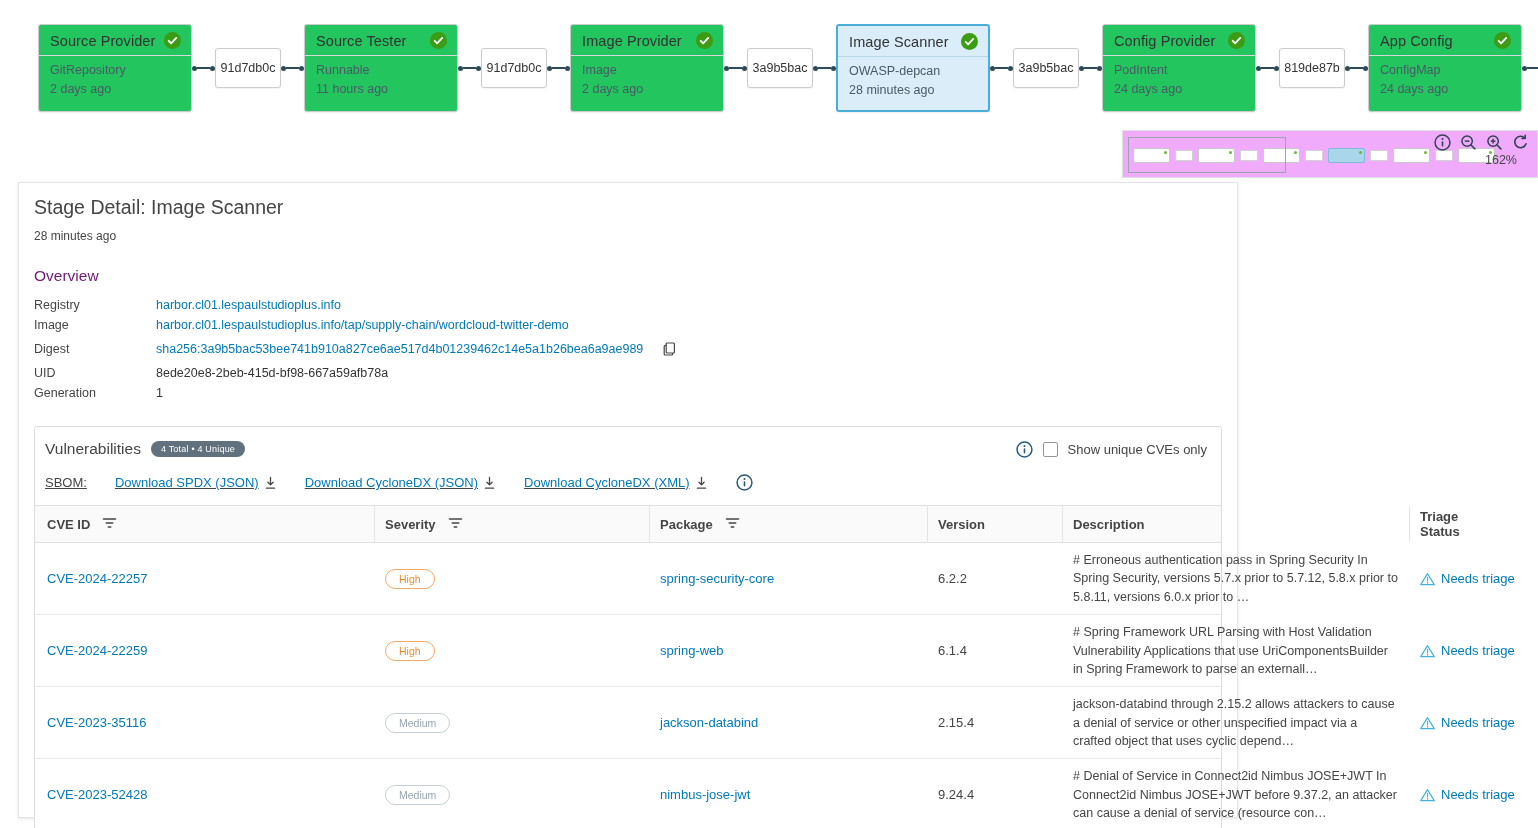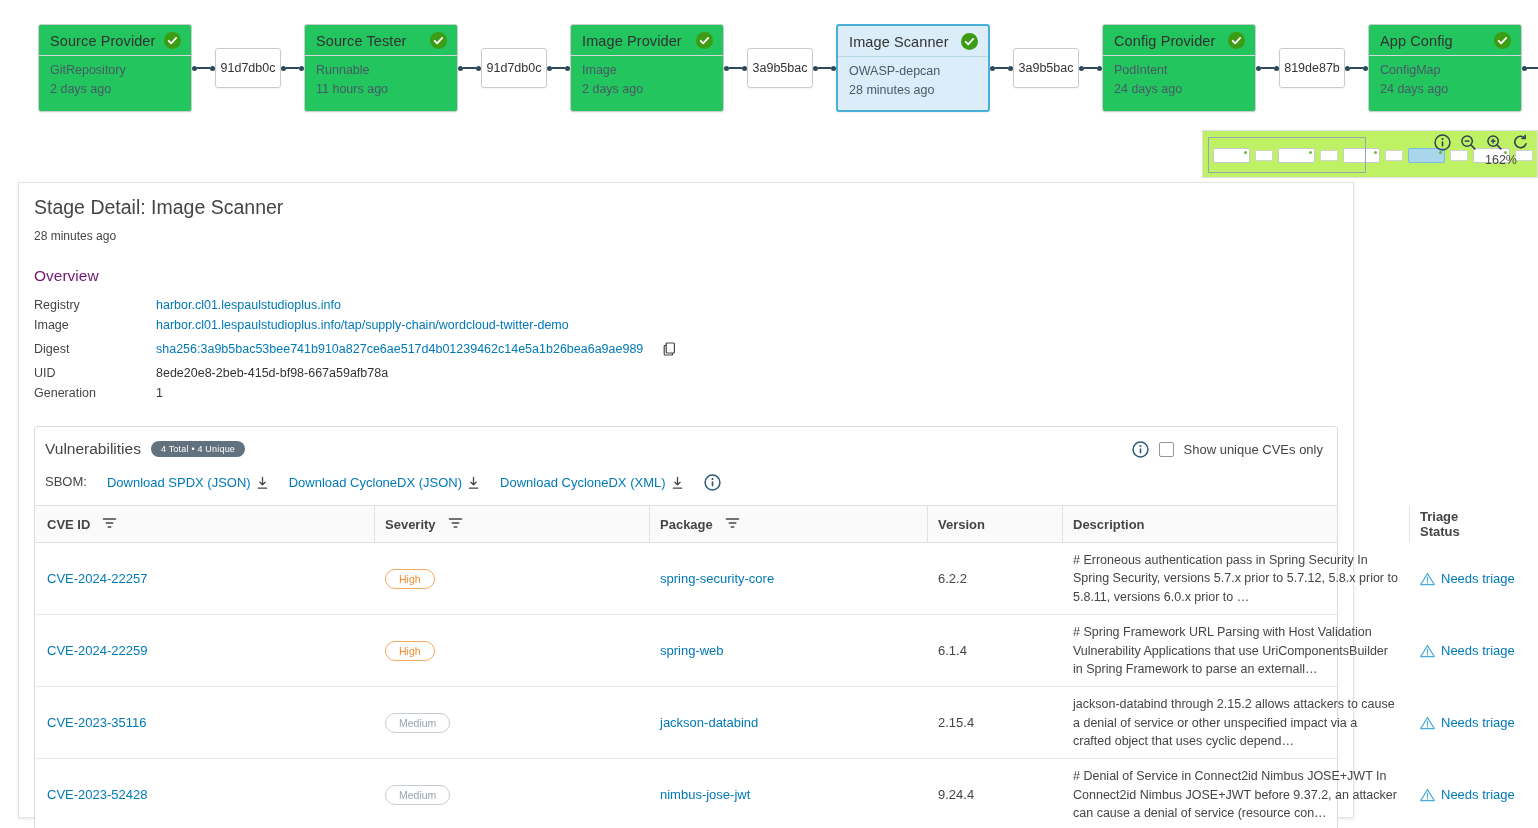--- a/index.html
+++ b/index.html
@@ -23,39 +23,39 @@
   .conn .dot { width:5px; height:5px; border-radius:50%; background:#2e4a5a; flex:none; }
   .conn .line { flex:1; height:2px; background:#2e4a5a; }
   .artifact-chip { width:66px; height:40px; background:#fff; border:1px solid #ccc;
     border-radius:3px; display:flex; align-items:center; justify-content:center;
     font-size:12.5px; color:#333; flex:none; box-shadow:0 1px 2px rgba(0,0,0,.05); }
   .conn.tail { width:18px; }
 
   .check-badge { width:17px; height:17px; flex:none; }
 
   
-  .minimap { position:absolute; right:0; top:130px; width:336px; height:48px;
-    border:1px solid #e0e0e0; background:#bef264; }
+  .minimap { position:absolute; right:0; top:130px; width:416px; height:48px;
+    border:1px solid #e0e0e0; background:#f0abfc; }
   .mini-row { position:absolute; left:10px; top:17px; display:flex; gap:5px; align-items:center; }
   .mini-stage { width:37px; height:15px; border:1px solid #c9c9c9; border-radius:2px;
     position:relative; background:#fff; }
   .mini-stage::after { content:""; position:absolute; right:2px; top:2px; width:3px;
     height:3px; border-radius:50%; background:#6fb53c; }
   .mini-stage.sel { background:#a9d6ea; border-color:#7bbcd9; }
   .mini-chip { width:18px; height:11px; border:1px solid #d2d2d2; border-radius:1px; background:#fff; }
   .mini-viewport { position:absolute; left:5px; top:6px; width:158px; height:36px;
     border:1px solid #9aa5ad; }
   .mini-controls { position:absolute; right:8px; top:3px; display:flex; flex-direction:column;
     align-items:flex-end; }
   .mini-icons { display:flex; gap:9px; align-items:center; }
   .mini-icons svg { display:block; }
   .zoom-pct { font-size:12.5px; color:#454545; margin-top:2px; margin-right:12px; }
 
   
-  .panel { position:absolute; left:18px; top:182px; width:1336px; height:636px;
+  .panel { position:absolute; left:18px; top:182px; width:1220px; height:636px;
     background:#fff; border:1px solid #e4e4e4; box-shadow:0 1px 3px rgba(0,0,0,.10);
     padding:13px 0 0 15px; }
   .panel-title { font-size:19.5px; font-weight:400; color:#454545; }
   .panel-time { font-size:12px; color:#454545; margin-top:10px; }
   .ov-heading { font-size:15.5px; color:#701a75; margin-top:24px; }
   .ov-grid { margin-top:13px; display:grid; grid-template-columns:122px auto; row-gap:6px;
     font-size:12.5px; align-items:start; }
   .ov-label { color:#454545; }
   .ov-link { color:#0079b8; text-decoration:none; }
   .ov-plain { color:#333; }
@@ -65,21 +65,21 @@
 
   
   .vuln-card { margin:26px 15px 0 0; border:1px solid #dcdcdc; border-radius:3px; background:#fff; }
   .vuln-head { display:flex; align-items:center; padding:13px 14px 2px 10px; }
   .vuln-title { font-size:15.5px; color:#454545;text-align:center; }
   .vuln-badge { margin-left:10px; background:#61717d; color:#fff; font-size:9px;
     padding:3px 10px; border-radius:9px; letter-spacing:.2px; }
   .vuln-head-right { margin-left:auto; display:flex; align-items:center; gap:10px; }
   .unique-label { font-size:13px; color:#454545; }
   .checkbox { width:15px; height:15px; border:1px solid #979797; border-radius:2px; background:#fff; }
-  .sbom-row { display:flex; gap:12px; padding:14px 10px 14px 10px; }
+  .sbom-row { display:flex; align-items:center; gap:20px; padding:14px 10px 14px 10px;text-decoration:underline; }
   .sbom-label { font-size:13px; color:#454545; }
   .dl-link { display:flex; align-items:center; gap:5px; color:#0079b8; font-size:13px;
     text-decoration:none; margin-left:8px; }
   .dl-link svg { display:block; }
   .info-icon svg { display:block; }
 
   
   .tbl { border-top:1px solid #e0e0e0; }
   .tbl-grid { display:grid; grid-template-columns:340px 275px 278px 135px 347px 1fr; }
   .tbl-head { background:#fafafa; border-bottom:1px solid #e0e0e0; }

